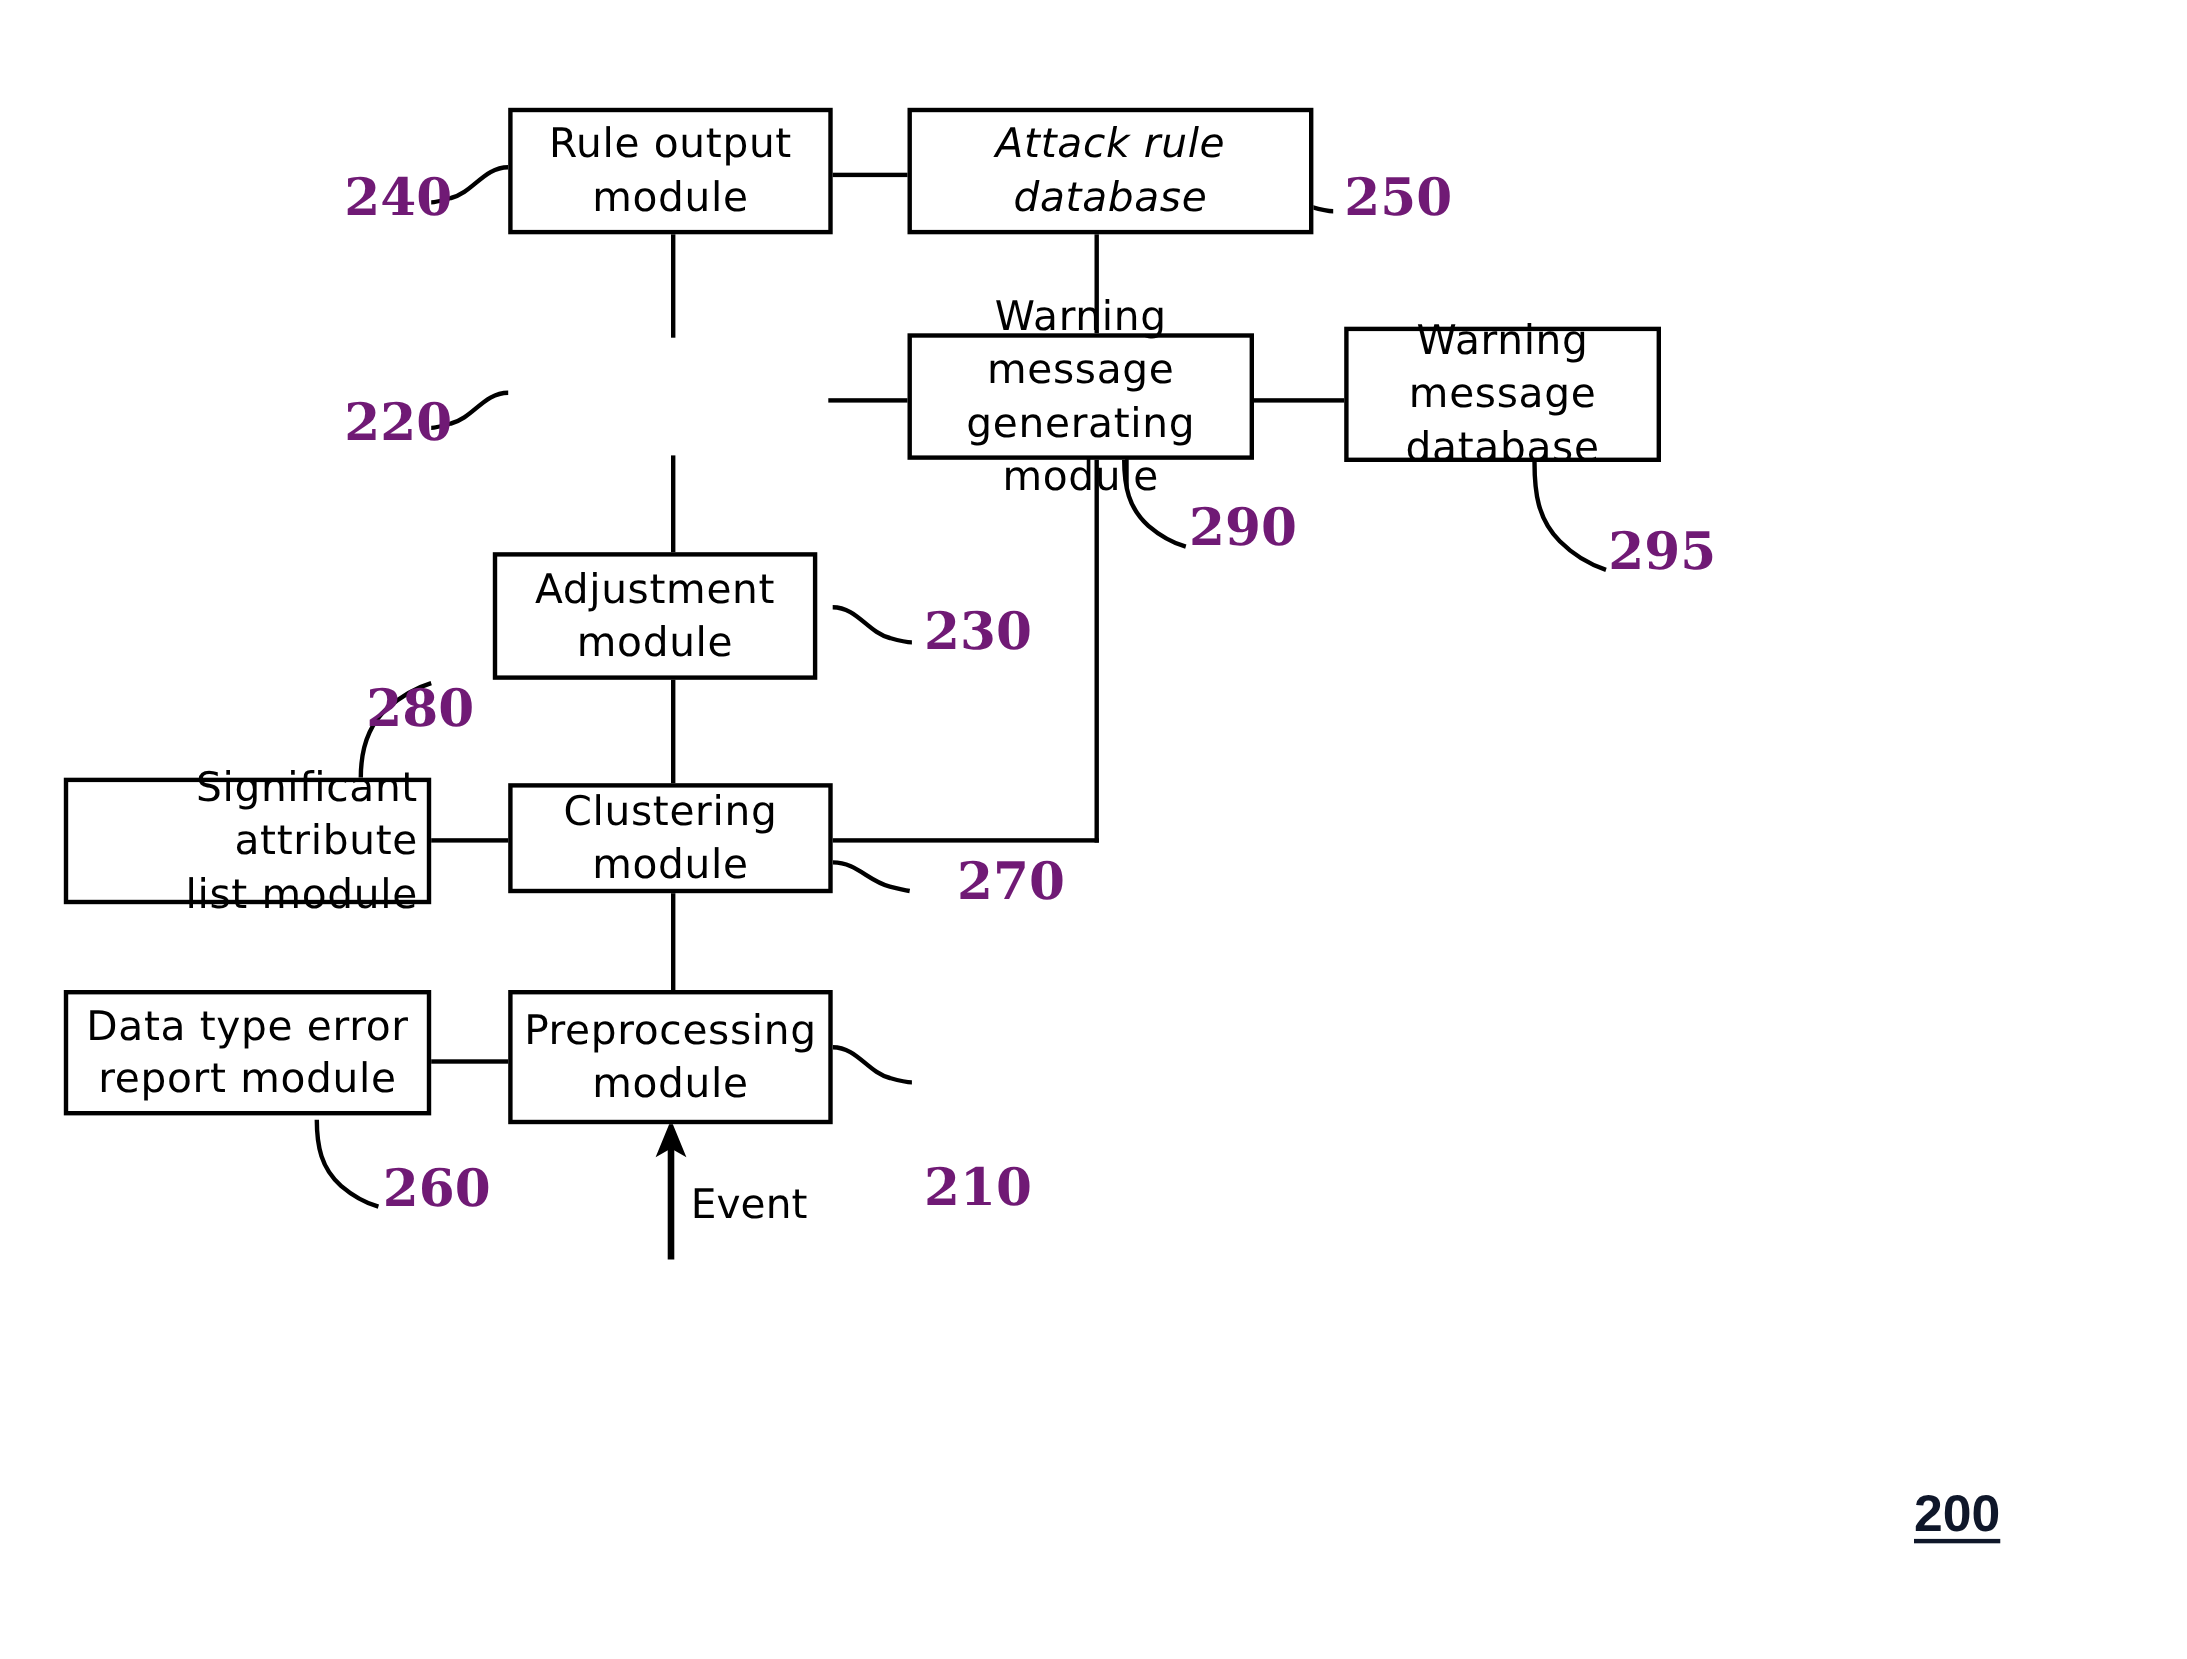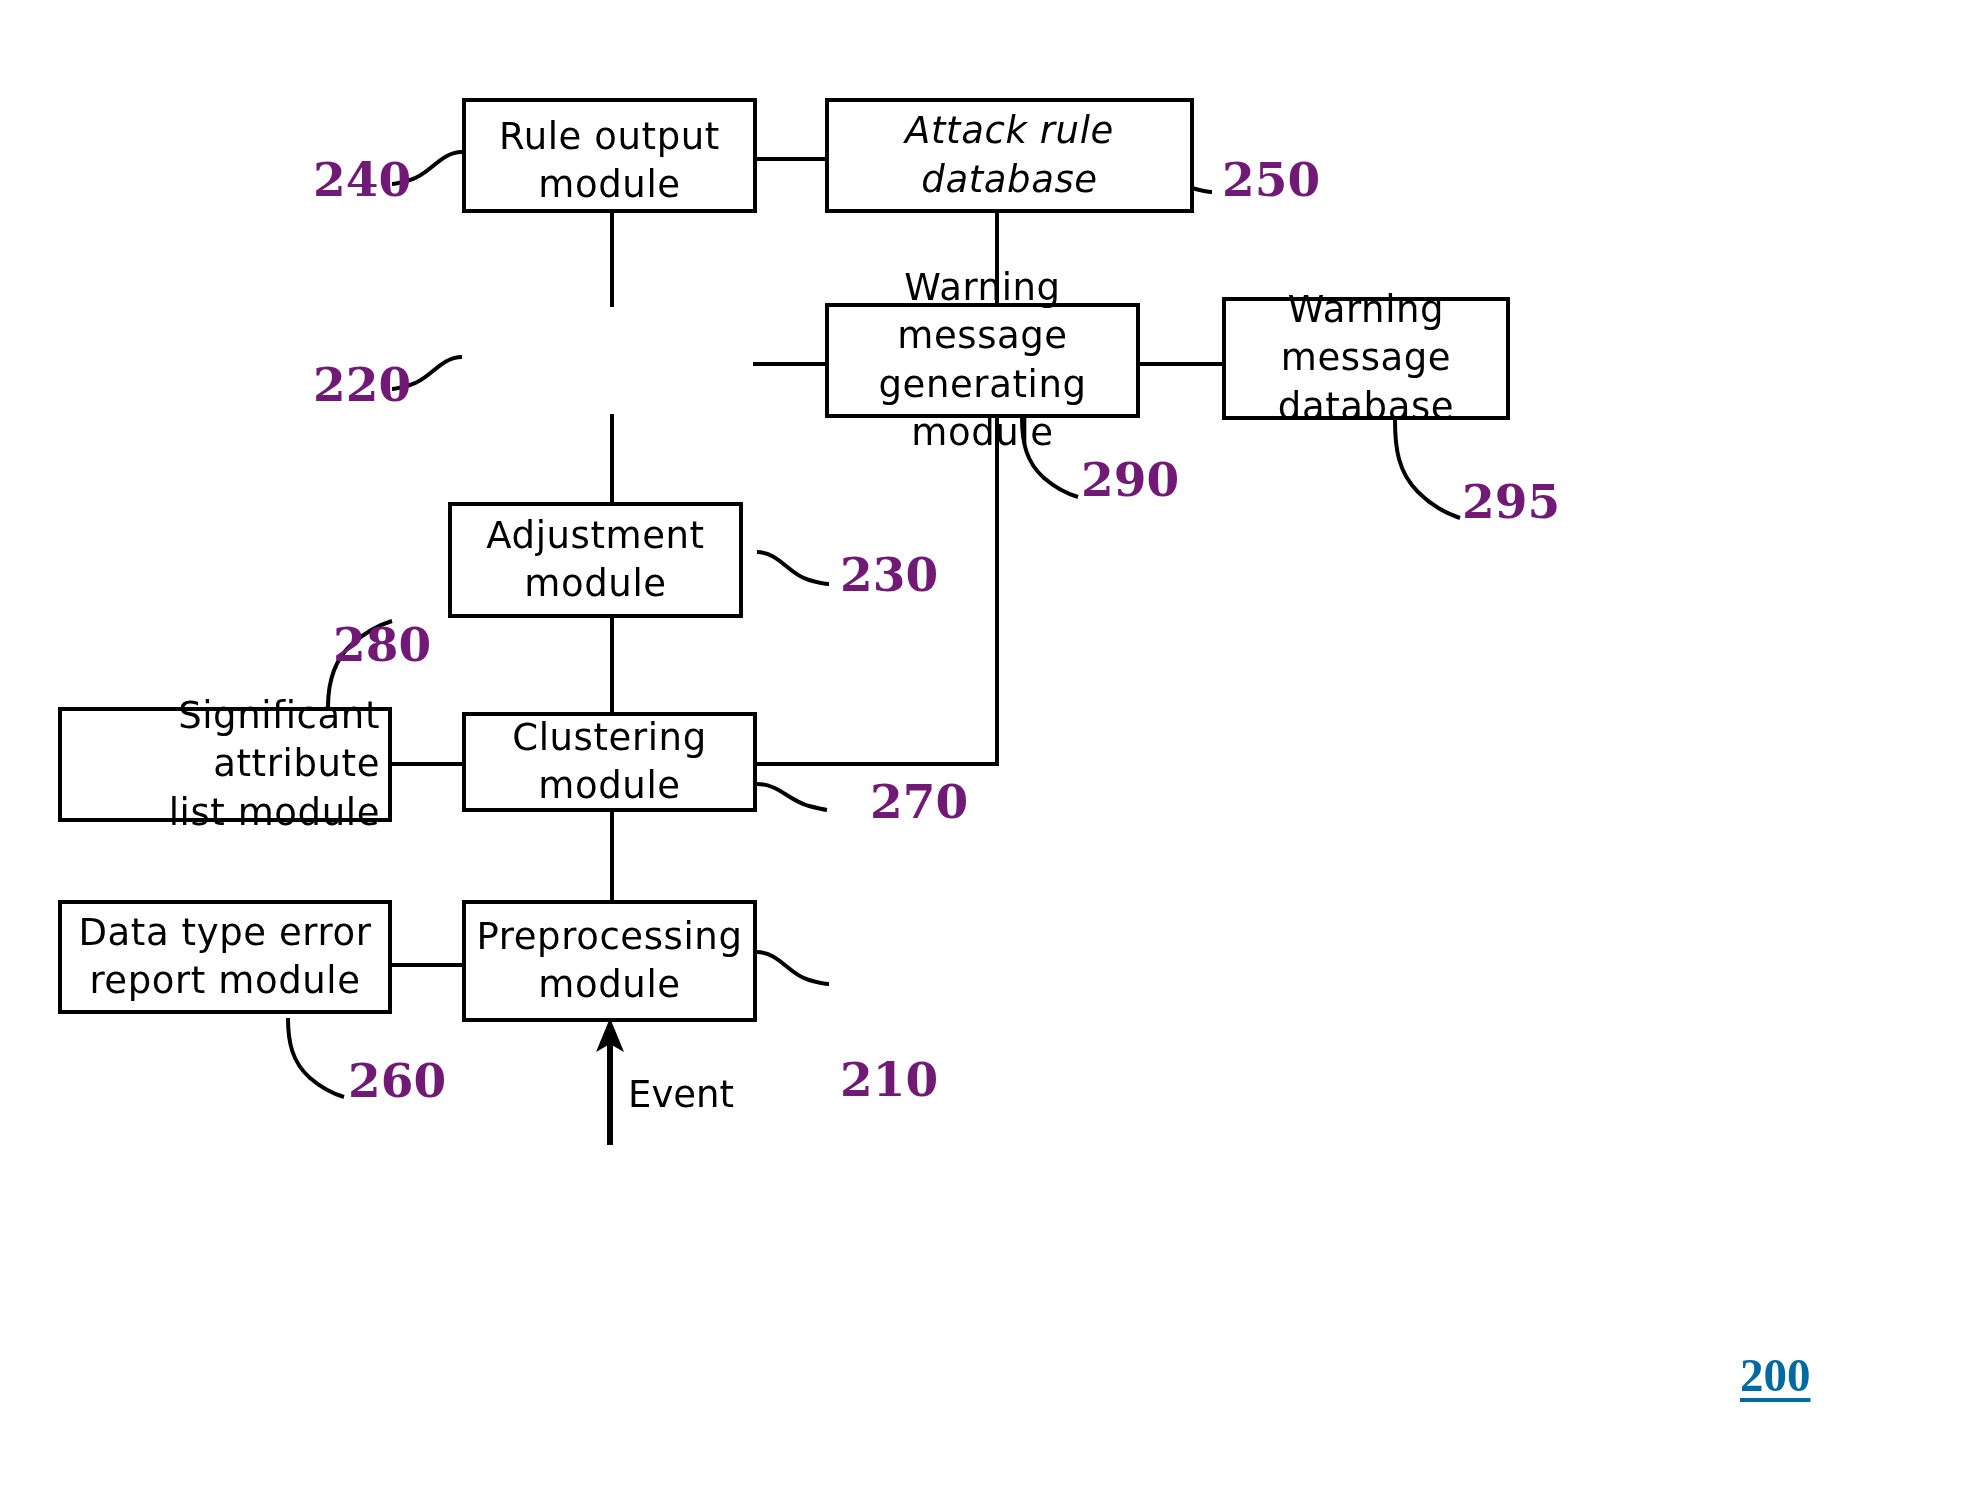--- a/index.html
+++ b/index.html
@@ -41,24 +41,24 @@
     font-family: "DejaVu Serif", serif;
     font-size: 47px;
     font-weight: 700;
     color: #701a75;
     letter-spacing: 0px;
     z-index: 8;
     white-space: nowrap;
   }
   .figlabel {
     position: absolute;
-    font-family: Liberation Serif, serif;
+    font-family: Liberation Sans, sans-serif;
     font-size: 47px;
     font-weight: 700;
-    color: #0369a1;
+    color: #0f172a;
     text-decoration: underline;
     text-underline-offset: 7px;
     text-decoration-thickness: 4px;
     z-index: 8;
   }
   .plain-text {
     position: absolute;
     font-family: "DejaVu Sans", sans-serif;
     font-size: 37px;
     color: #000000;
@@ -135,21 +135,21 @@
     <path d="M757,784 C 779,784 789,801 809,806 C 821,809 827,810 827,810" fill="none" stroke="#000" stroke-width="4"></path>
 
     <path d="M288,1018 C 288,1042 292,1062 310,1078 C 324,1090 334,1094 344,1097" fill="none" stroke="#000" stroke-width="4"></path>
 
     <path d="M757,952 C 779,952 789,975 809,980 C 823,984 829,984 829,984" fill="none" stroke="#000" stroke-width="4"></path>
 
     <line x1="610" y1="1145" x2="610" y2="1032" stroke="#000" stroke-width="6"></line>
     <polygon points="610,1018 596,1052 610,1044 624,1052" fill="#000"></polygon>
   </svg>
 
-  <div class="box" style="left:462px; top:98px; width:295px; height:115px;align-items:flex-end;">
+  <div class="box" style="left:462px; top:98px; width:295px; height:115px;">
     <span class="box-label">Rule output
 module</span>
   </div>
 
   <div class="box" style="left:825px; top:98px; width:369px; height:115px;font-style:italic;">
     <span class="box-label">Attack rule
 database</span>
   </div>
 
 

